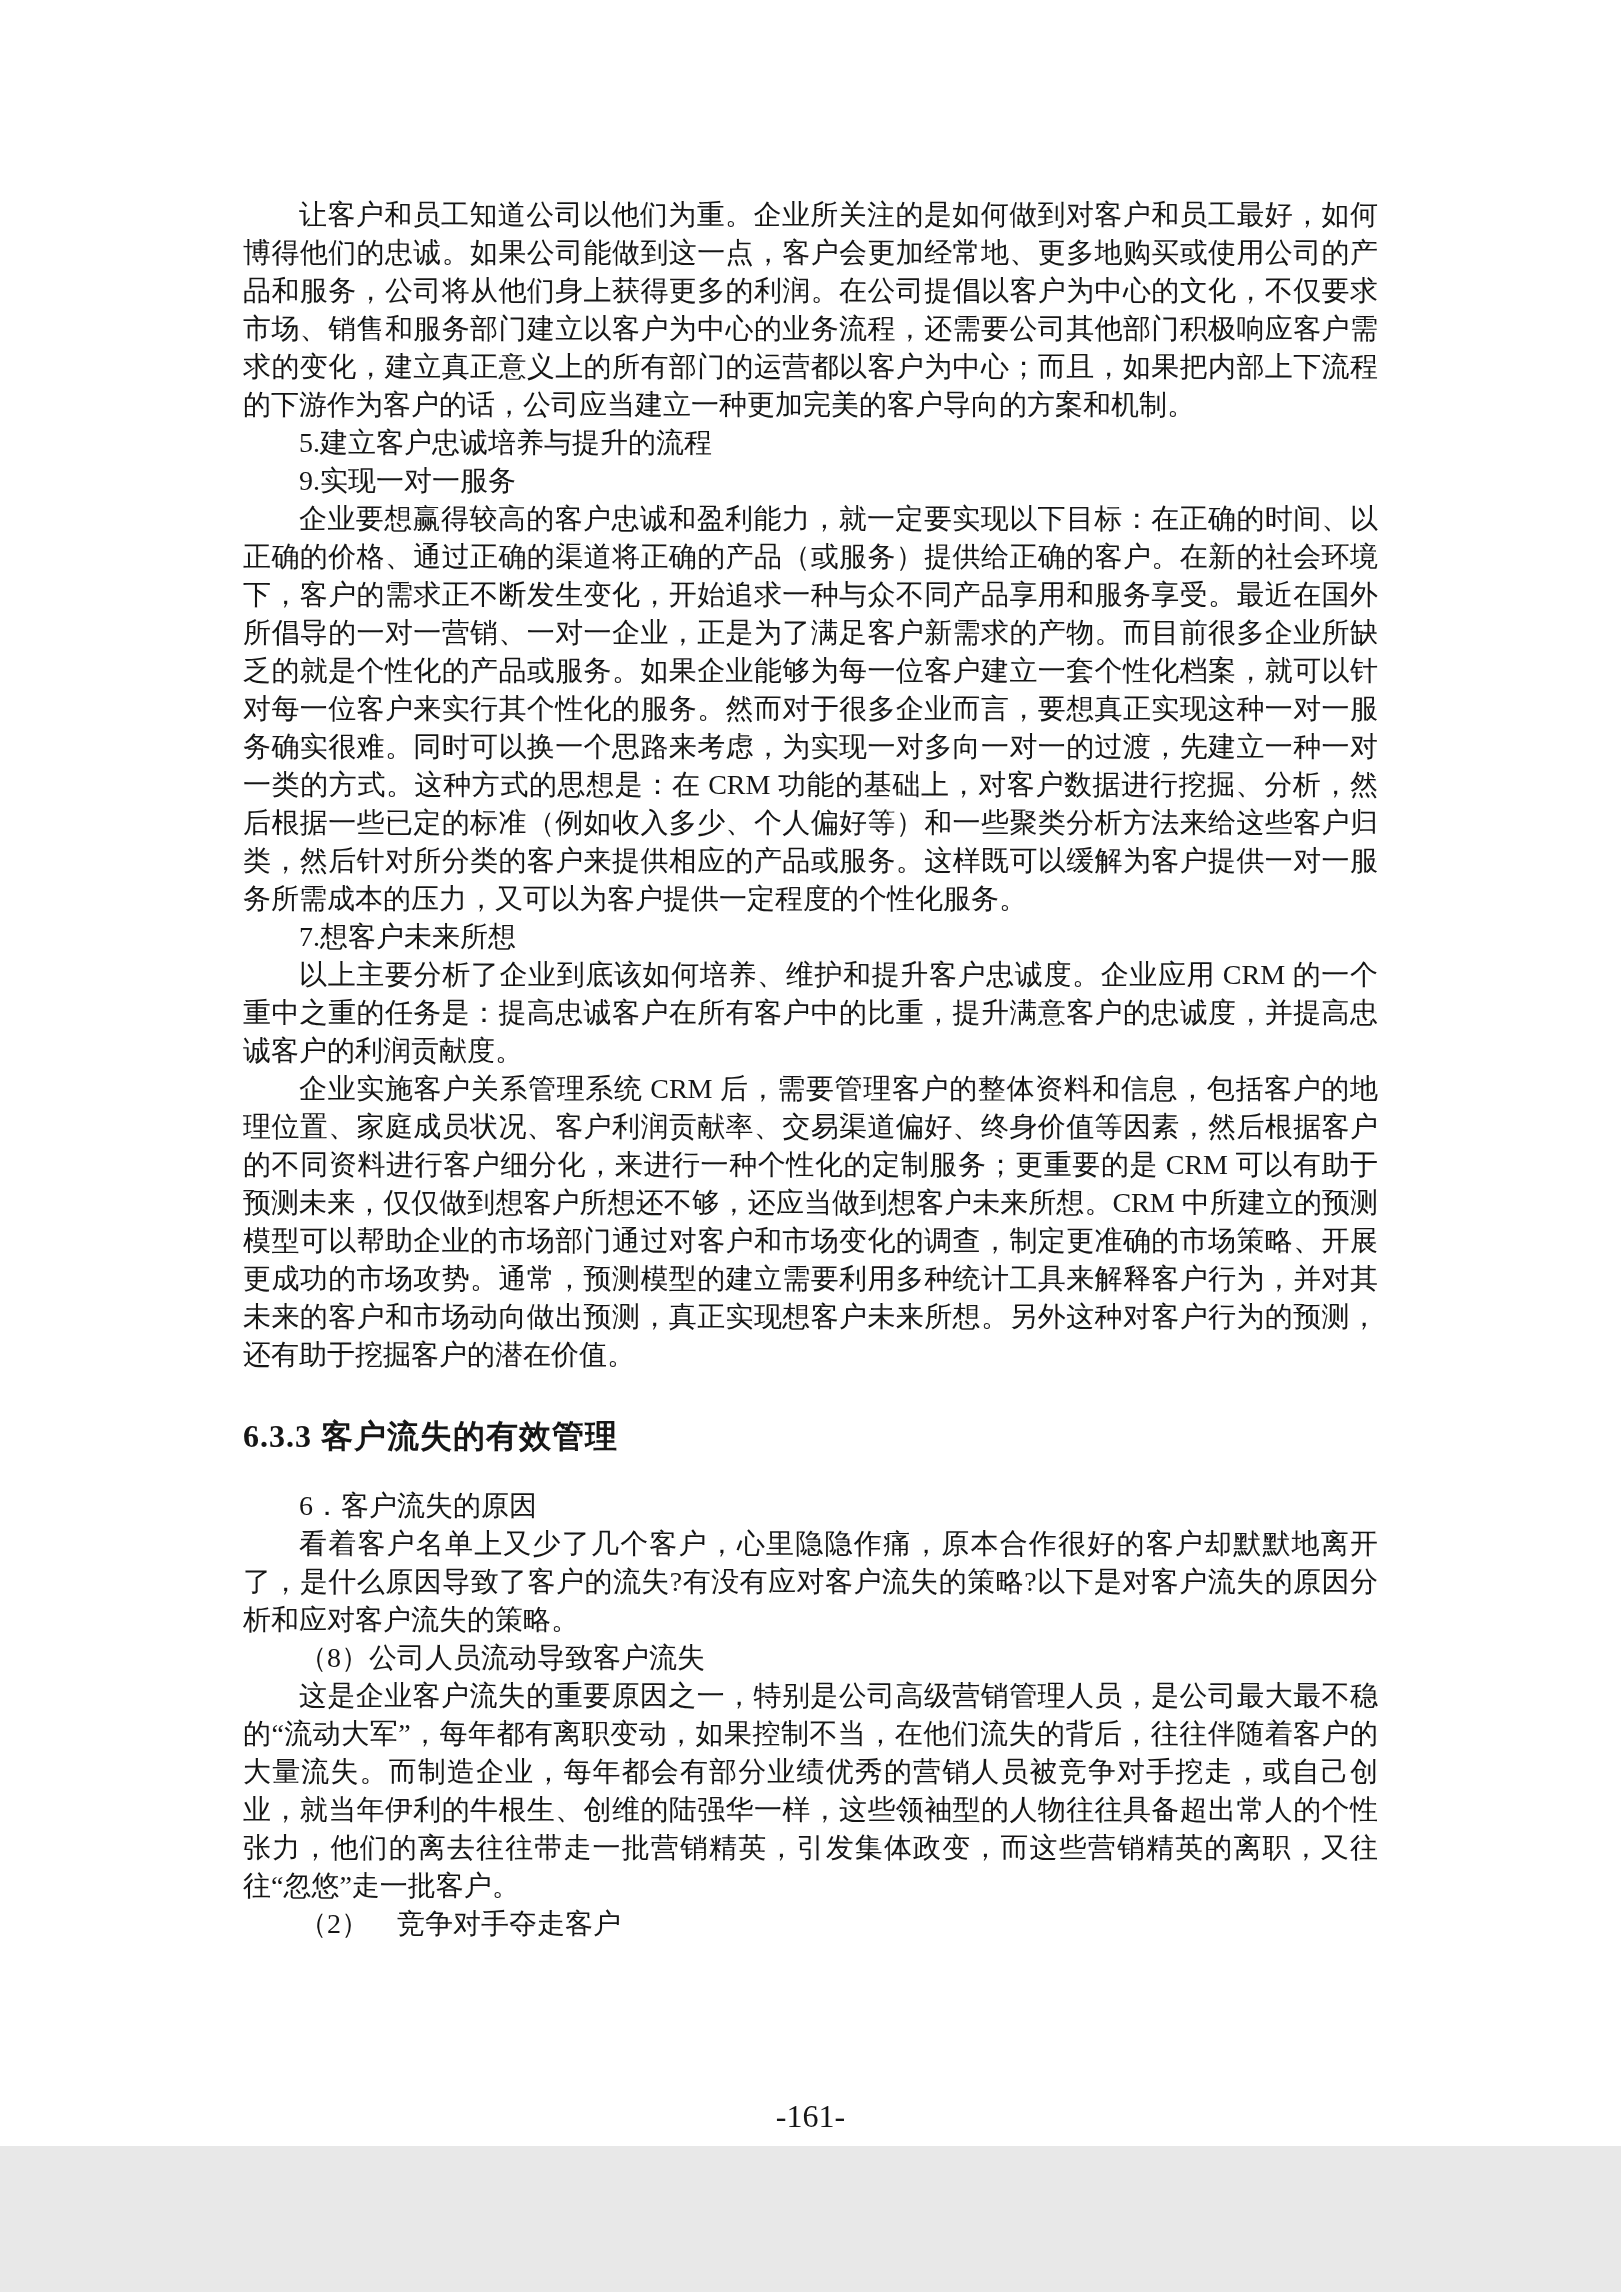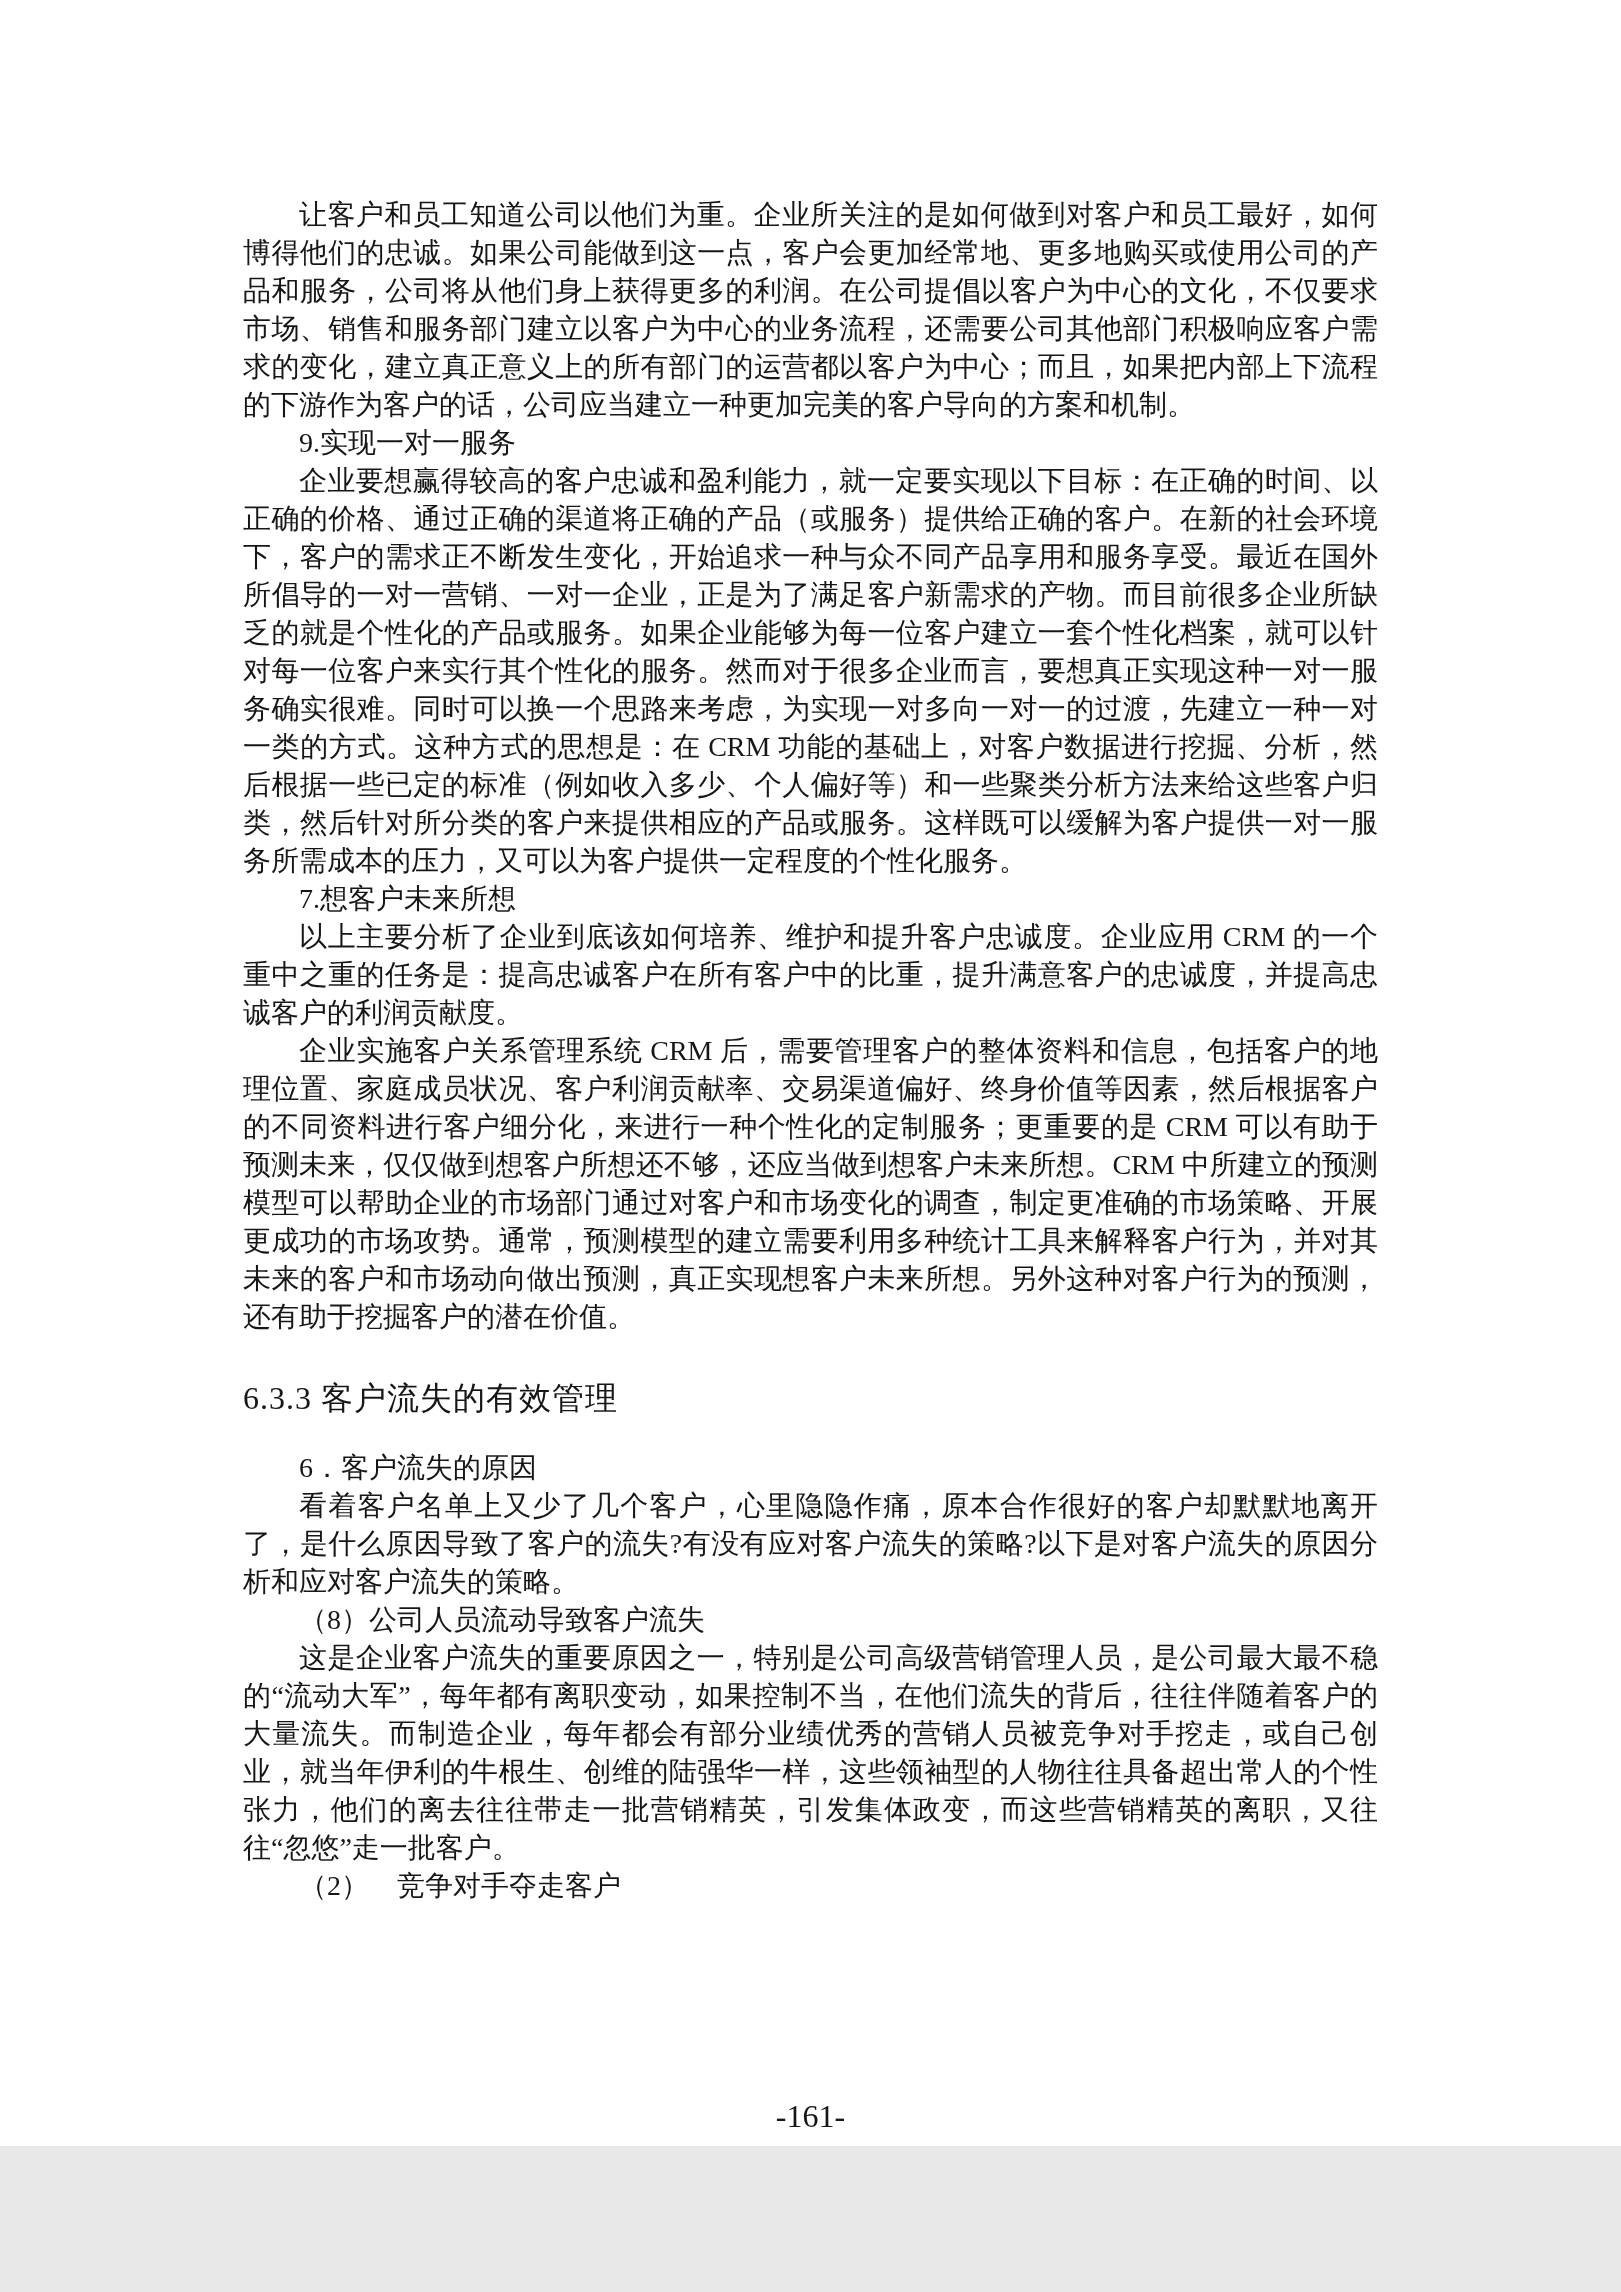--- a/index.html
+++ b/index.html
@@ -31,40 +31,41 @@
     margin: 0;
     padding: 0;
     text-indent: 2em;
     word-break: break-all;
   }
   .section-heading {
     margin: 43px 0 31px 0;
     padding: 0;
     text-indent: 0;
     font-size: 32px;
-    font-weight: normal;
+    font-weight: bold;
     line-height: 39px;
     letter-spacing: 1px;
   }
   .page-number {
     position: absolute;
     top: 2098px;
     left: 0;
     width: 100%;
     text-align: center;
     font-size: 32px;
     color: #161616;
   }
 </style>
 </head>
 <body>
 
 <div class="page">
   <div class="text-block">
     <p class="para">让客户和员工知道公司以他们为重。企业所关注的是如何做到对客户和员工最好，如何博得他们的忠诚。如果公司能做到这一点，客户会更加经常地、更多地购买或使用公司的产品和服务，公司将从他们身上获得更多的利润。在公司提倡以客户为中心的文化，不仅要求市场、销售和服务部门建立以客户为中心的业务流程，还需要公司其他部门积极响应客户需求的变化，建立真正意义上的所有部门的运营都以客户为中心；而且，如果把内部上下流程的下游作为客户的话，公司应当建立一种更加完美的客户导向的方案和机制。</p>
+    <p class="para">5.建立客户忠诚培养与提升的流程</p>
     <p class="para">9.实现一对一服务</p>
     <p class="para">企业要想赢得较高的客户忠诚和盈利能力，就一定要实现以下目标：在正确的时间、以正确的价格、通过正确的渠道将正确的产品（或服务）提供给正确的客户。在新的社会环境下，客户的需求正不断发生变化，开始追求一种与众不同产品享用和服务享受。最近在国外所倡导的一对一营销、一对一企业，正是为了满足客户新需求的产物。而目前很多企业所缺乏的就是个性化的产品或服务。如果企业能够为每一位客户建立一套个性化档案，就可以针对每一位客户来实行其个性化的服务。然而对于很多企业而言，要想真正实现这种一对一服务确实很难。同时可以换一个思路来考虑，为实现一对多向一对一的过渡，先建立一种一对一类的方式。这种方式的思想是：在 CRM 功能的基础上，对客户数据进行挖掘、分析，然后根据一些已定的标准（例如收入多少、个人偏好等）和一些聚类分析方法来给这些客户归类，然后针对所分类的客户来提供相应的产品或服务。这样既可以缓解为客户提供一对一服务所需成本的压力，又可以为客户提供一定程度的个性化服务。</p>
     <p class="para">7.想客户未来所想</p>
     <p class="para">以上主要分析了企业到底该如何培养、维护和提升客户忠诚度。企业应用 CRM 的一个重中之重的任务是：提高忠诚客户在所有客户中的比重，提升满意客户的忠诚度，并提高忠诚客户的利润贡献度。</p>
     <p class="para">企业实施客户关系管理系统 CRM 后，需要管理客户的整体资料和信息，包括客户的地理位置、家庭成员状况、客户利润贡献率、交易渠道偏好、终身价值等因素，然后根据客户的不同资料进行客户细分化，来进行一种个性化的定制服务；更重要的是 CRM 可以有助于预测未来，仅仅做到想客户所想还不够，还应当做到想客户未来所想。CRM 中所建立的预测模型可以帮助企业的市场部门通过对客户和市场变化的调查，制定更准确的市场策略、开展更成功的市场攻势。通常，预测模型的建立需要利用多种统计工具来解释客户行为，并对其未来的客户和市场动向做出预测，真正实现想客户未来所想。另外这种对客户行为的预测，还有助于挖掘客户的潜在价值。</p>
     <h2 class="para section-heading">6.3.3 客户流失的有效管理</h2>
     <p class="para">6．客户流失的原因</p>
     <p class="para">看着客户名单上又少了几个客户，心里隐隐作痛，原本合作很好的客户却默默地离开了，是什么原因导致了客户的流失?有没有应对客户流失的策略?以下是对客户流失的原因分析和应对客户流失的策略。</p>
     <p class="para">（8）公司人员流动导致客户流失</p>
     <p class="para">这是企业客户流失的重要原因之一，特别是公司高级营销管理人员，是公司最大最不稳的“流动大军”，每年都有离职变动，如果控制不当，在他们流失的背后，往往伴随着客户的大量流失。而制造企业，每年都会有部分业绩优秀的营销人员被竞争对手挖走，或自己创业，就当年伊利的牛根生、创维的陆强华一样，这些领袖型的人物往往具备超出常人的个性张力，他们的离去往往带走一批营销精英，引发集体政变，而这些营销精英的离职，又往往“忽悠”走一批客户。</p>

